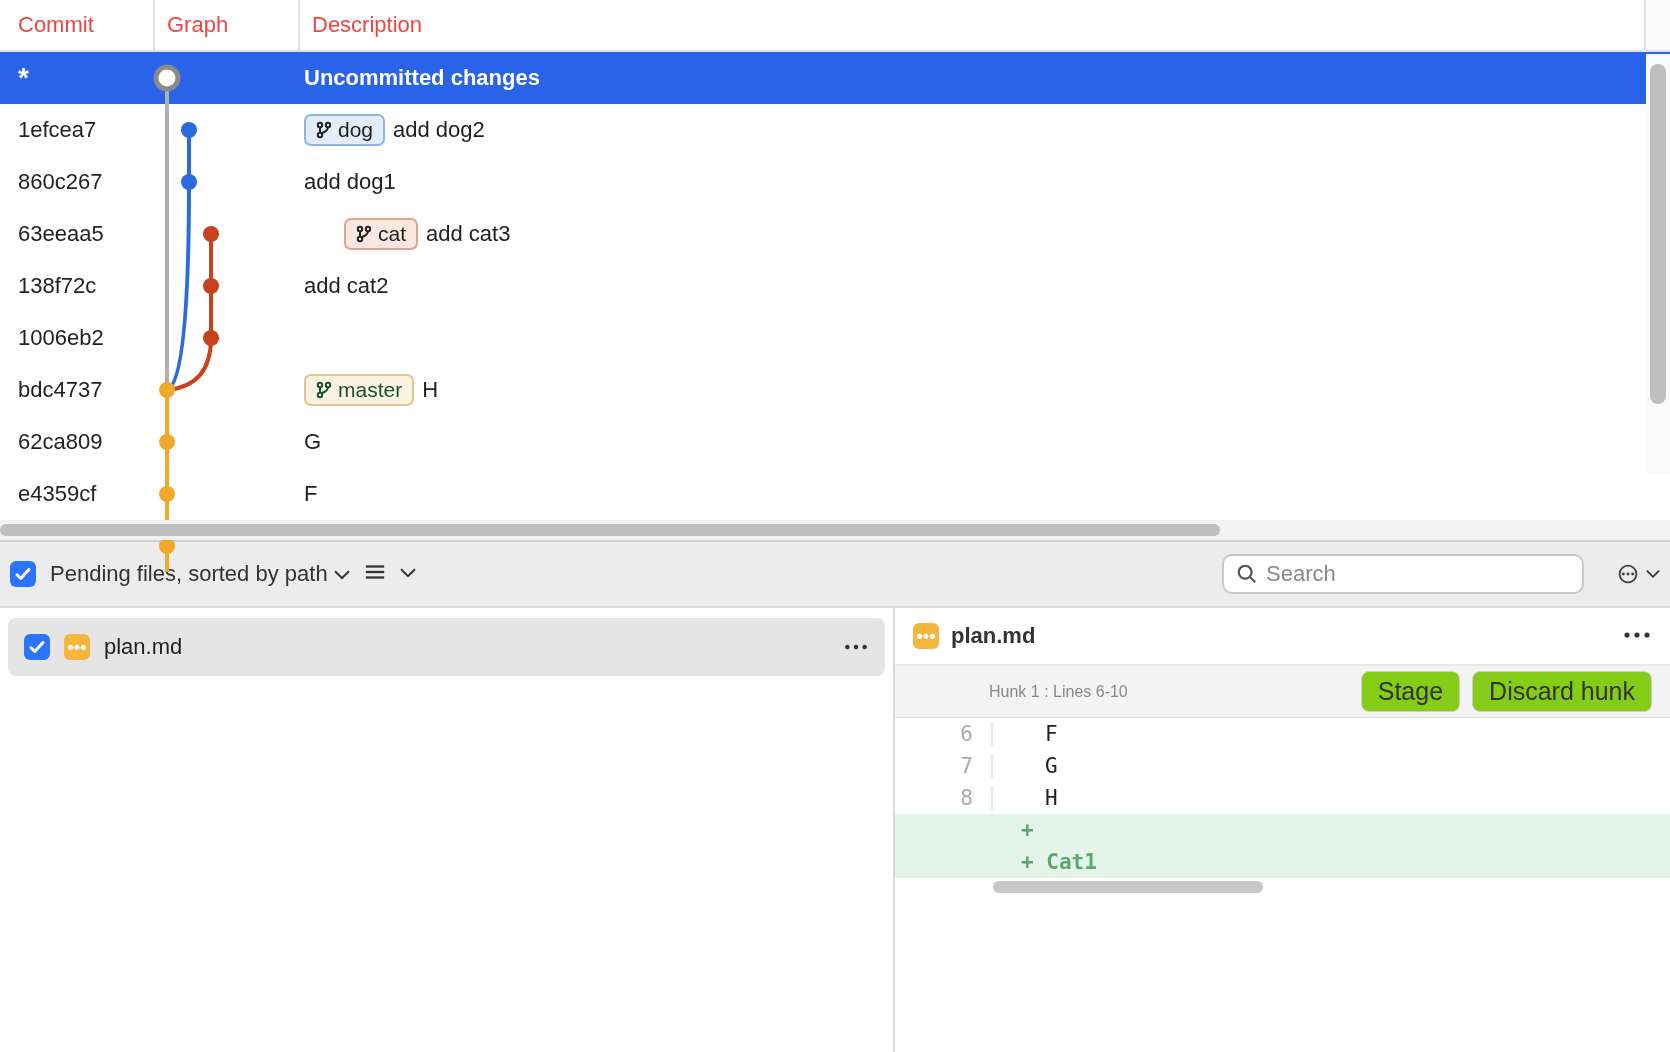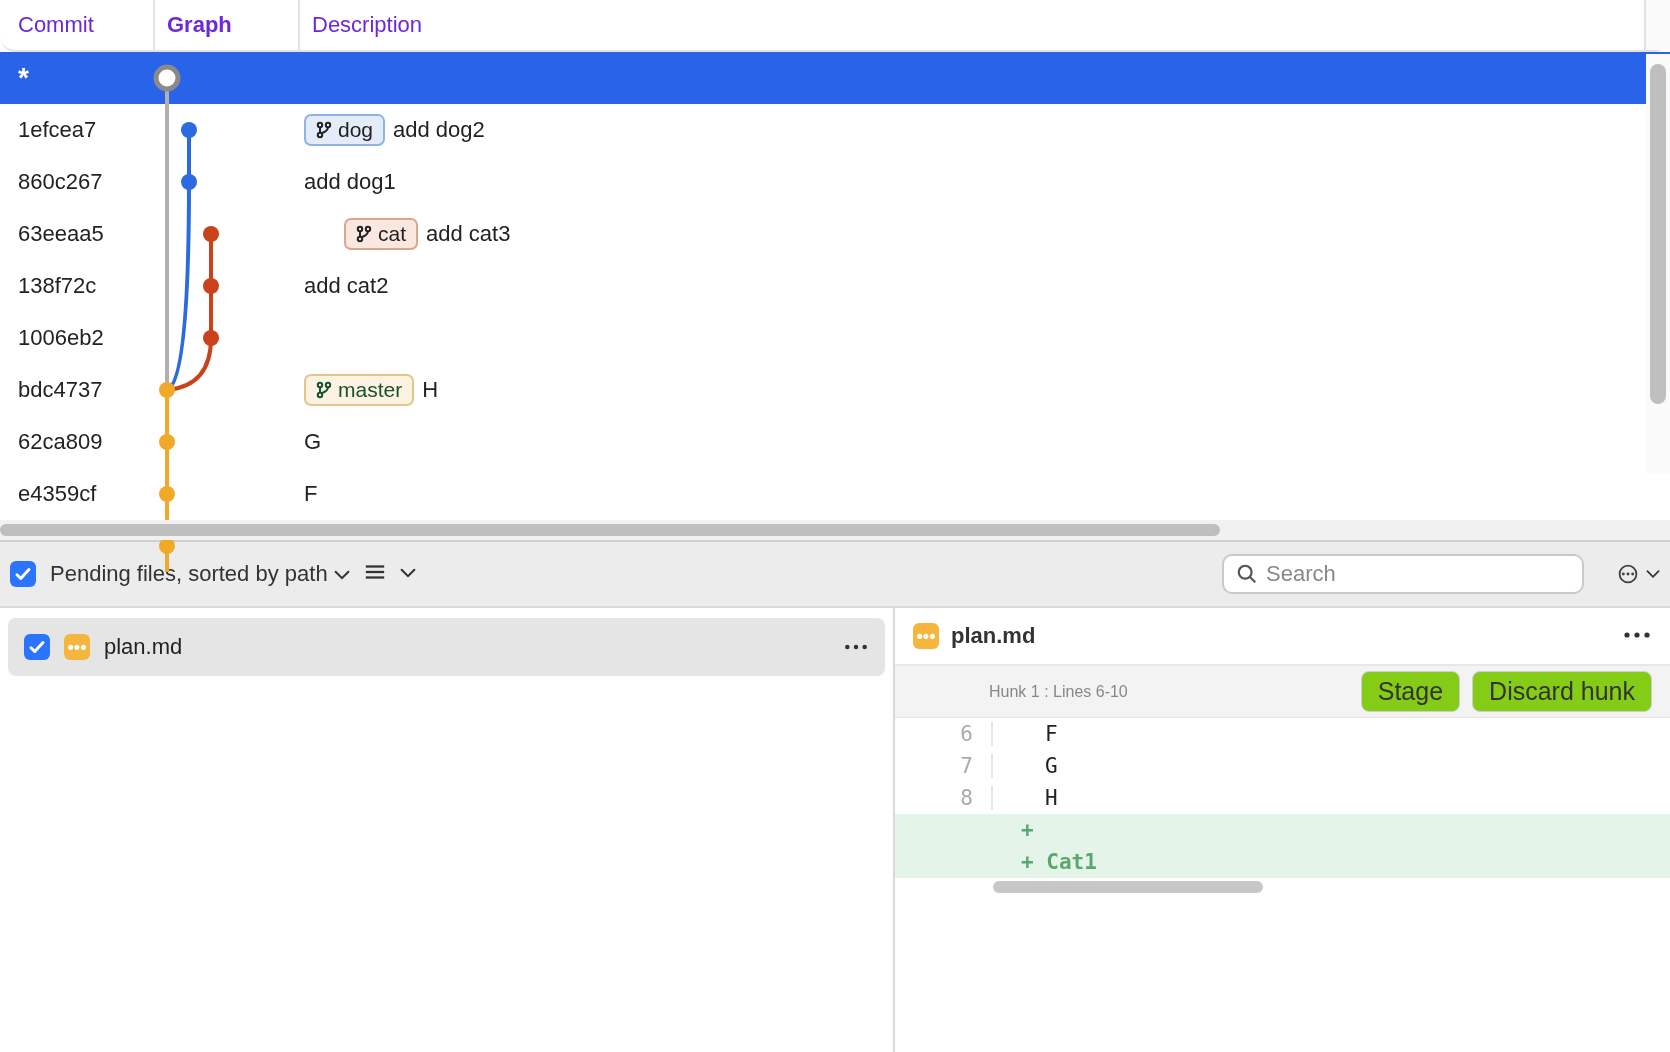--- a/index.html
+++ b/index.html
@@ -1,23 +1,23 @@
 <!DOCTYPE html>
 <html><head>
 <meta charset="utf-8">
 <style>
   * { box-sizing: border-box; margin: 0; padding: 0; }
   html, body { width: 1670px; height: 1052px; font-family: -apple-system, BlinkMacSystemFont, "Segoe UI", Helvetica, Arial, sans-serif; background: #fff; color: #222; }
   body { display: flex; flex-direction: column; overflow: hidden; }
 
   
   .commit-pane { flex: 0 0 auto; border-bottom: 2px solid #d0d0d0; position: relative; }
-  .col-header { display: flex; height: 52px; border-bottom: 2px solid #e2e2e2; font-size: 22px; color: #6d28d9; align-items: flex-start; border-radius: 16px; }
+  .col-header { display: flex; height: 52px; border-bottom: 2px solid #e2e2e2; font-size: 22px; color: #ef4444; align-items: flex-start; }
   .col-header .col-commit { width: 155px; padding-left: 18px; border-right: 2px solid #e2e2e2; height:100%; display:flex; align-items:center; }
-  .col-header .col-graph  { width: 145px; padding-left: 12px; border-right: 2px solid #e2e2e2; height:100%; display:flex; align-items:center;font-weight:bold; }
+  .col-header .col-graph  { width: 145px; padding-left: 12px; border-right: 2px solid #e2e2e2; height:100%; display:flex; align-items:center; }
   .col-header .col-desc   { flex: 1; padding-left: 12px; height:100%; display:flex; align-items:center; }
   .col-header .col-scroll { width: 26px; border-left: 2px solid #e2e2e2; height:100%; background:#fafafa; }
 
   .commit-rows { position: relative; }
   .commit-row { display: flex; height: 52px; align-items: center; font-size: 22px; }
   .commit-row .col-commit { width: 155px; padding-left: 18px; }
   .commit-row .col-graph  { width: 145px; position: relative; height:100%; }
   .commit-row .col-desc   { flex: 1; padding-left: 4px; display:flex; align-items:center; gap:8px; }
   .commit-row.selected { background: #2863ea; color: #fff; font-weight: 700; }
   .commit-row.selected .col-commit { font-weight:700; font-size:28px; letter-spacing:0; }
@@ -114,20 +114,23 @@
       <circle cx="211" cy="286" r="8" fill="#c8431c"></circle>
       <circle cx="167" cy="338" r="8" fill="#f0a928"></circle>
       <circle cx="167" cy="390" r="8" fill="#f0a928"></circle>
       <circle cx="167" cy="442" r="8" fill="#f0a928"></circle>
       <circle cx="167" cy="494" r="8" fill="#f0a928"></circle>
     </svg>
 
     <div class="commit-row selected">
       <div class="col-commit">*</div>
       <div class="col-graph"></div>
+      <div class="col-desc">
+          <span>Uncommitted changes</span>
+        </div>
     </div>
 
     <div id="commit-row-container">
         <div class="commit-row">
           <div class="col-commit">1efcea7</div>
           <div class="col-graph"></div>
           <div class="col-desc">
             <span class="branch-tag tag-dog">
               <svg viewBox="0 0 16 18" fill="none" stroke="currentColor" stroke-width="2">
                 <circle cx="4" cy="4" r="2.2"></circle>

